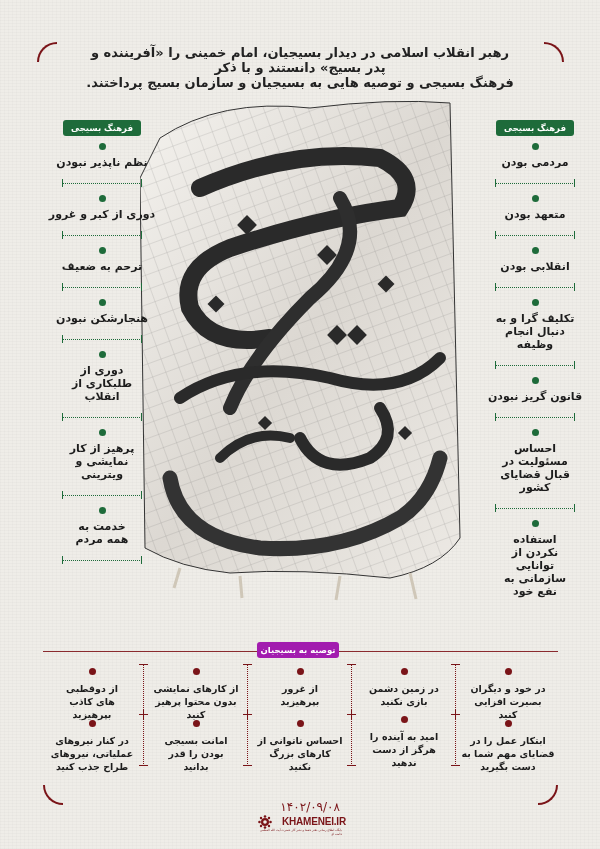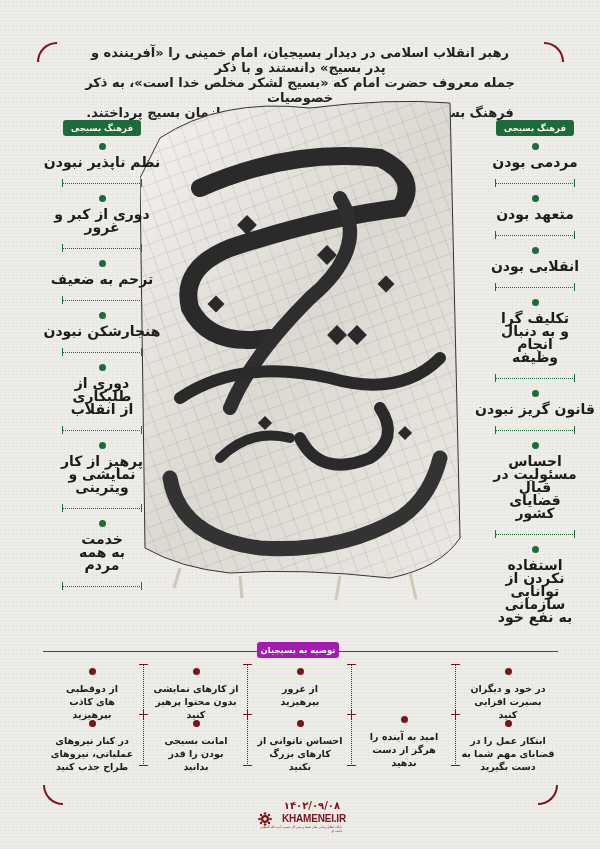--- a/index.html
+++ b/index.html
@@ -42,21 +42,21 @@
     }
     .col.right { left: 475px; }
     .col.left { left: 42px; }
     .pill-green {
       background: #1e6b3a; color: #fff; font-size: 8.5px; font-weight: bold;
       width: 78px; height: 16px; border-radius: 3px;
       display: flex; align-items: center; justify-content: center;
     }
     .item { display: flex; flex-direction: column; align-items: center; width: 100%; }
     .gdot { width: 7px; height: 7px; border-radius: 50%; background: #1e6b3a; margin-top: 7px; }
-    .ilabel { font-size: 14px; font-weight: bold; text-align: center; line-height: 13px; margin-top: 6px; min-height: 13px; }
+    .ilabel { font-size: 11px; font-weight: bold; text-align: center; line-height: 13px; margin-top: 6px; min-height: 13px; }
     .sep { width: 80px; height: 9px; position: relative; margin-top: 10px; }
     .sep::before { content: ""; position: absolute; left: 0; right: 0; top: 4px; border-top: 1px dotted #1e6b3a; }
     .sep .l, .sep .r { position: absolute; top: 0; width: 1px; height: 8px; background: #1e6b3a; }
     .sep .l { left: 0; } .sep .r { right: 0; }
 
     .adv-header-line { position: absolute; left: 43px; top: 651px; width: 515px; height: 1px; background: #8a2a2e; }
     .pill-red {
       position: absolute; left: 257px; top: 642px; width: 82px; height: 16px;
       background: #a21caf; color: #fff; font-size: 8.5px; font-weight: bold;
       border-radius: 3px; display: flex; align-items: center; justify-content: center;
@@ -65,37 +65,36 @@
     .adv-cell { position: absolute; width: 104px; display: flex; flex-direction: column; align-items: center; }
     .rdot { width: 7px; height: 7px; border-radius: 50%; background: #7a1418; }
     .alabel { font-size: 9.5px; font-weight: bold; text-align: center; line-height: 13px; margin-top: 7px; }
     .vsep { position: absolute; width: 9px; height: 102px; }
     .vsep .line { position: absolute; left: 4px; top: 0; bottom: 0; border-left: 1px dotted #7a1418; }
     .vsep .tt, .vsep .mid, .vsep .bt { position: absolute; left: 0; width: 9px; height: 1px; background: #7a1418; }
     .vsep .tt { top: 0; } .vsep .mid { top: 50px; } .vsep .bt { bottom: 0; }
     .vsep .midv { position: absolute; left: 4px; top: 46px; width: 1px; height: 9px; background: #7a1418; }
 
     .footer { position: absolute; left: 258px; top: 800px; width: 84px; direction: ltr; }
-    .fdate { font-size: 10px; font-weight: bold; color: #7a1418; text-align: right; margin-right: 2px; }
+    .fdate { font-size: 12px; font-weight: normal; color: #7a1418; text-align: right; margin-right: 2px; }
     .flogo { display: flex; align-items: center; gap: 10px; }
     .flogo .mark { width: 14px; height: 14px; position: relative; }
     .flogo .brand { font-size: 10px; font-weight: bold; color: #7a1418; letter-spacing: -0.2px; font-family: "Liberation Sans", sans-serif; }
     .ftag { font-size: 3px; color: #7a1418; text-align: right; }
   </style>
 </head>
 <body>
 
 <div class="corner tl"></div>
 <div class="corner tr"></div>
 <div class="corner bl"></div>
 <div class="corner br"></div>
 
 <div class="intro">
   <div>رهبر انقلاب اسلامی در دیدار بسیجیان، امام خمینی را «آفریننده و پدر بسیج» دانستند و با ذکر</div>
-  <div>جمله معروف حضرت امام که «بسیج لشکر مخلص خدا است»، به ذکر خصوصیات</div>
   <div>فرهنگ بسیجی و توصیه هایی به بسیجیان و سازمان بسیج پرداختند.</div>
 </div>
 
 <div class="photo">
   <svg viewBox="0 0 322 540" preserveAspectRatio="none">
     <defs>
       <linearGradient id="fab" x1="0" y1="0" x2="1" y2="1">
         <stop offset="0" stop-color="#f4f2ee"></stop>
         <stop offset="0.5" stop-color="#dcd8d2"></stop>
         <stop offset="1" stop-color="#ece9e4"></stop>
@@ -242,20 +241,24 @@
 
 <div class="adv-header-line"></div>
 <div class="pill-red">توصیه به بسیجیان</div>
 
 <div class="adv-grid">
 
   <div class="adv-cell" style="left:416px; top:0">
     <div class="rdot"></div>
     <div class="alabel" style="width:84px">در خود و دیگران بصیرت افزایی کنید</div>
   </div>
+  <div class="adv-cell" style="left:312px; top:0">
+    <div class="rdot"></div>
+    <div class="alabel" style="width:70px">در زمین دشمن بازی نکنید</div>
+  </div>
   <div class="adv-cell" style="left:208px; top:0">
     <div class="rdot"></div>
     <div class="alabel" style="width:50px">از غرور بپرهیزید</div>
   </div>
   <div class="adv-cell" style="left:104px; top:0">
     <div class="rdot"></div>
     <div class="alabel" style="width:94px">از کارهای نمایشی بدون محتوا پرهیز کنید</div>
   </div>
   <div class="adv-cell" style="left:0; top:0">
     <div class="rdot"></div>

